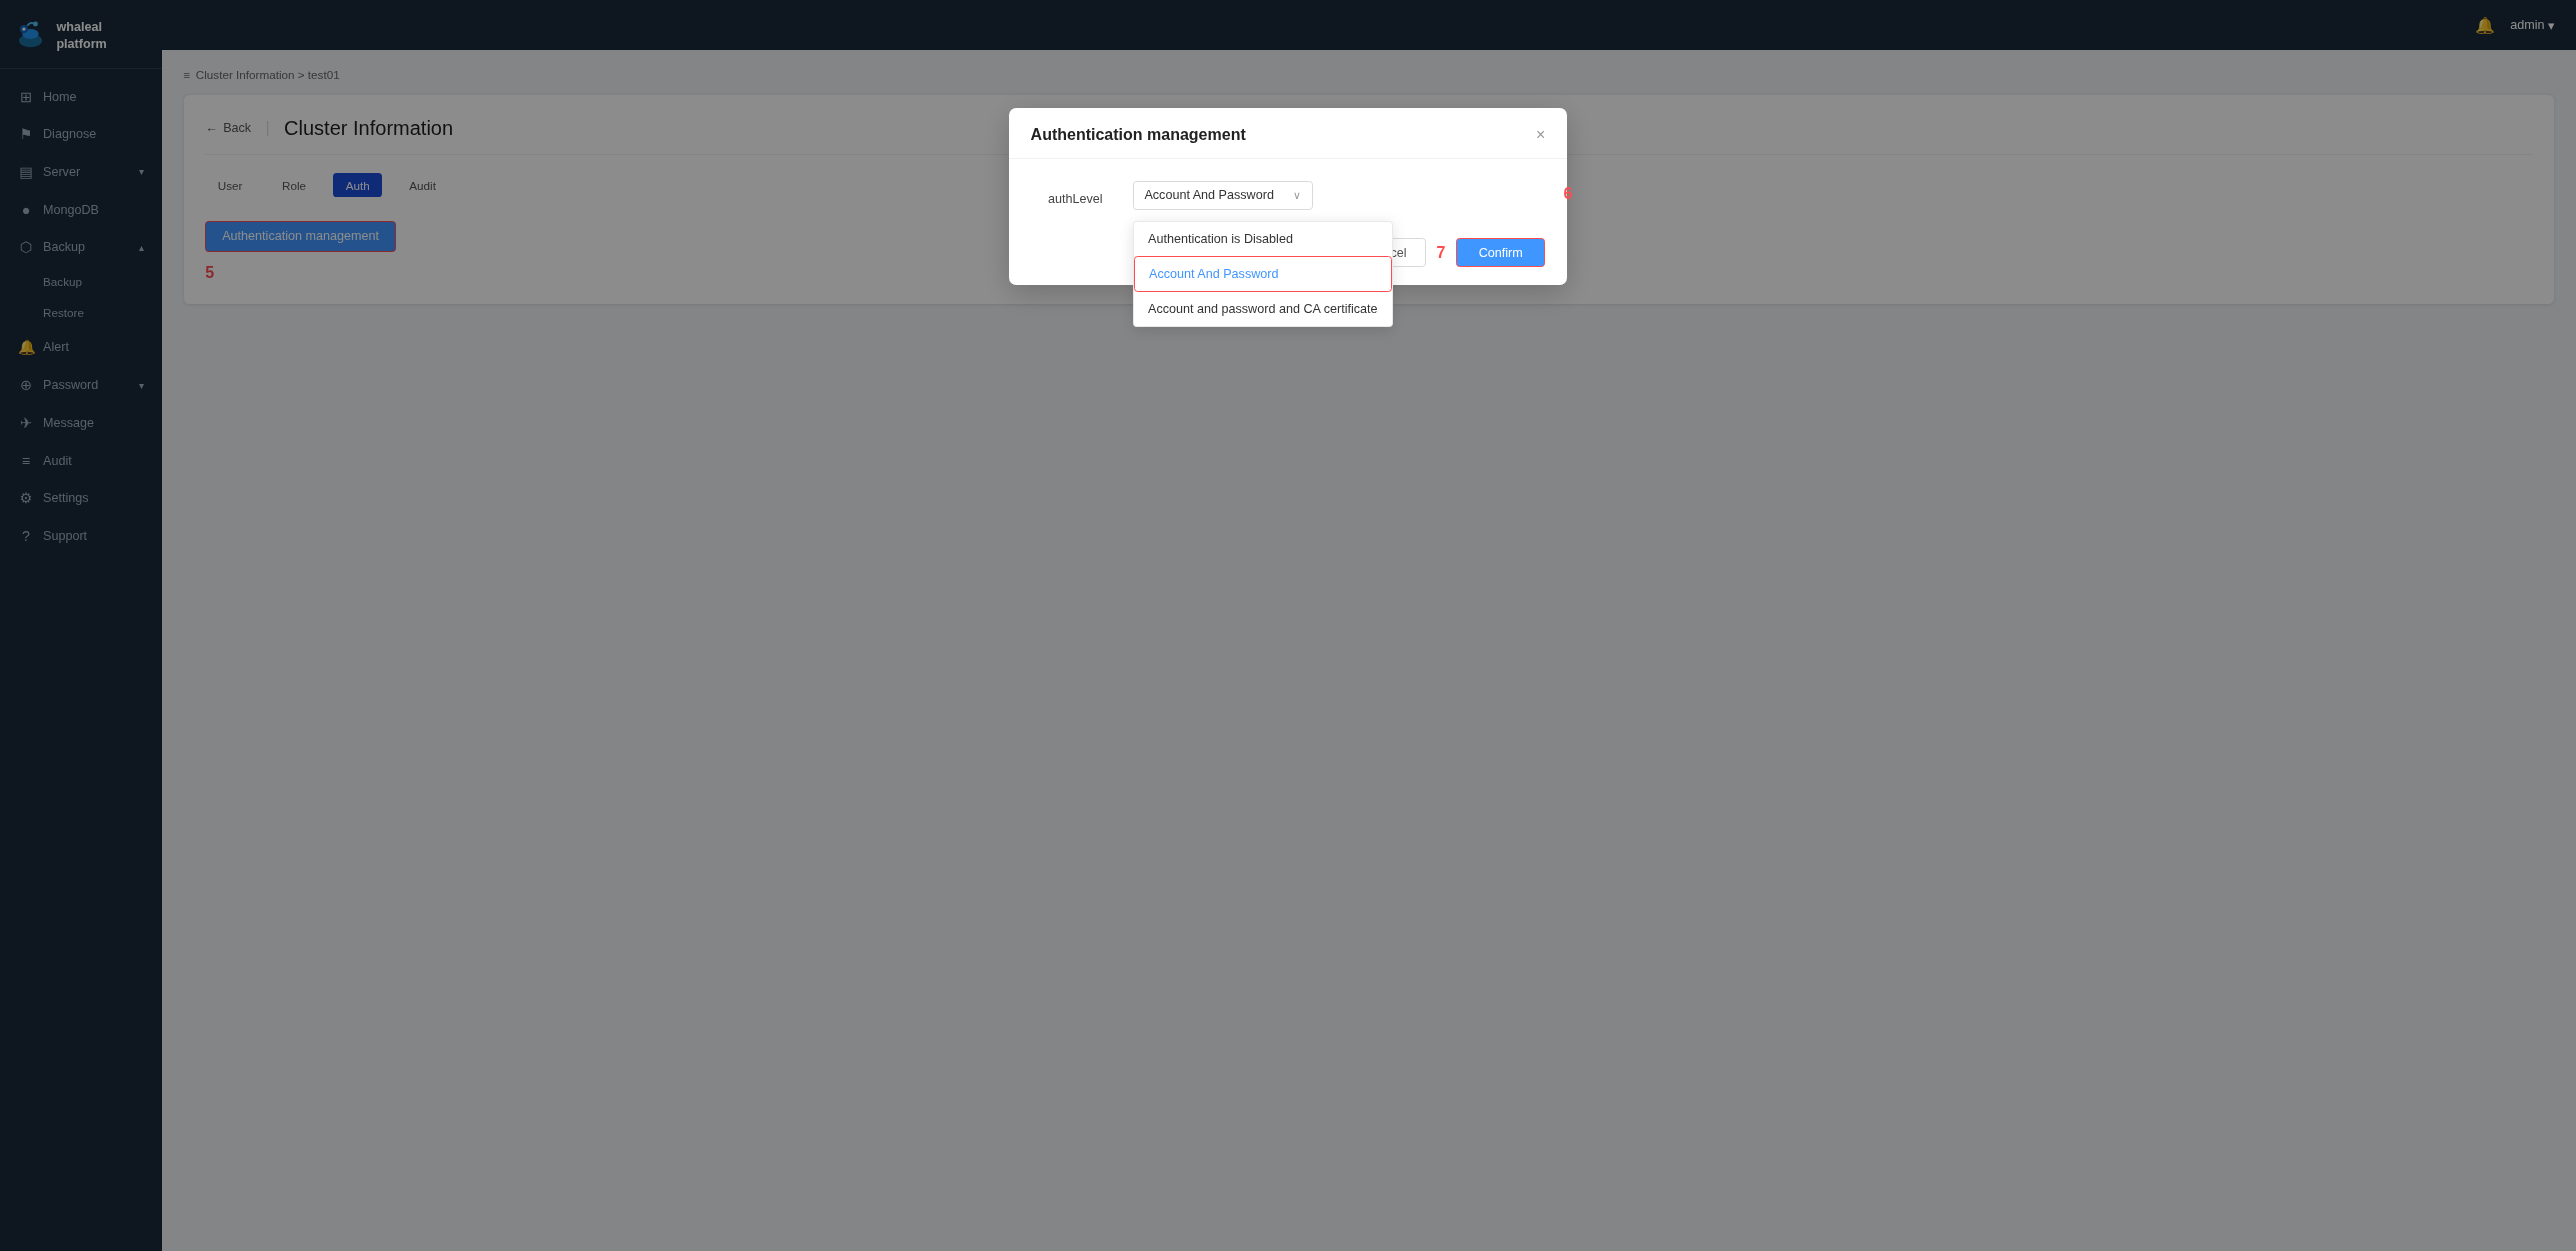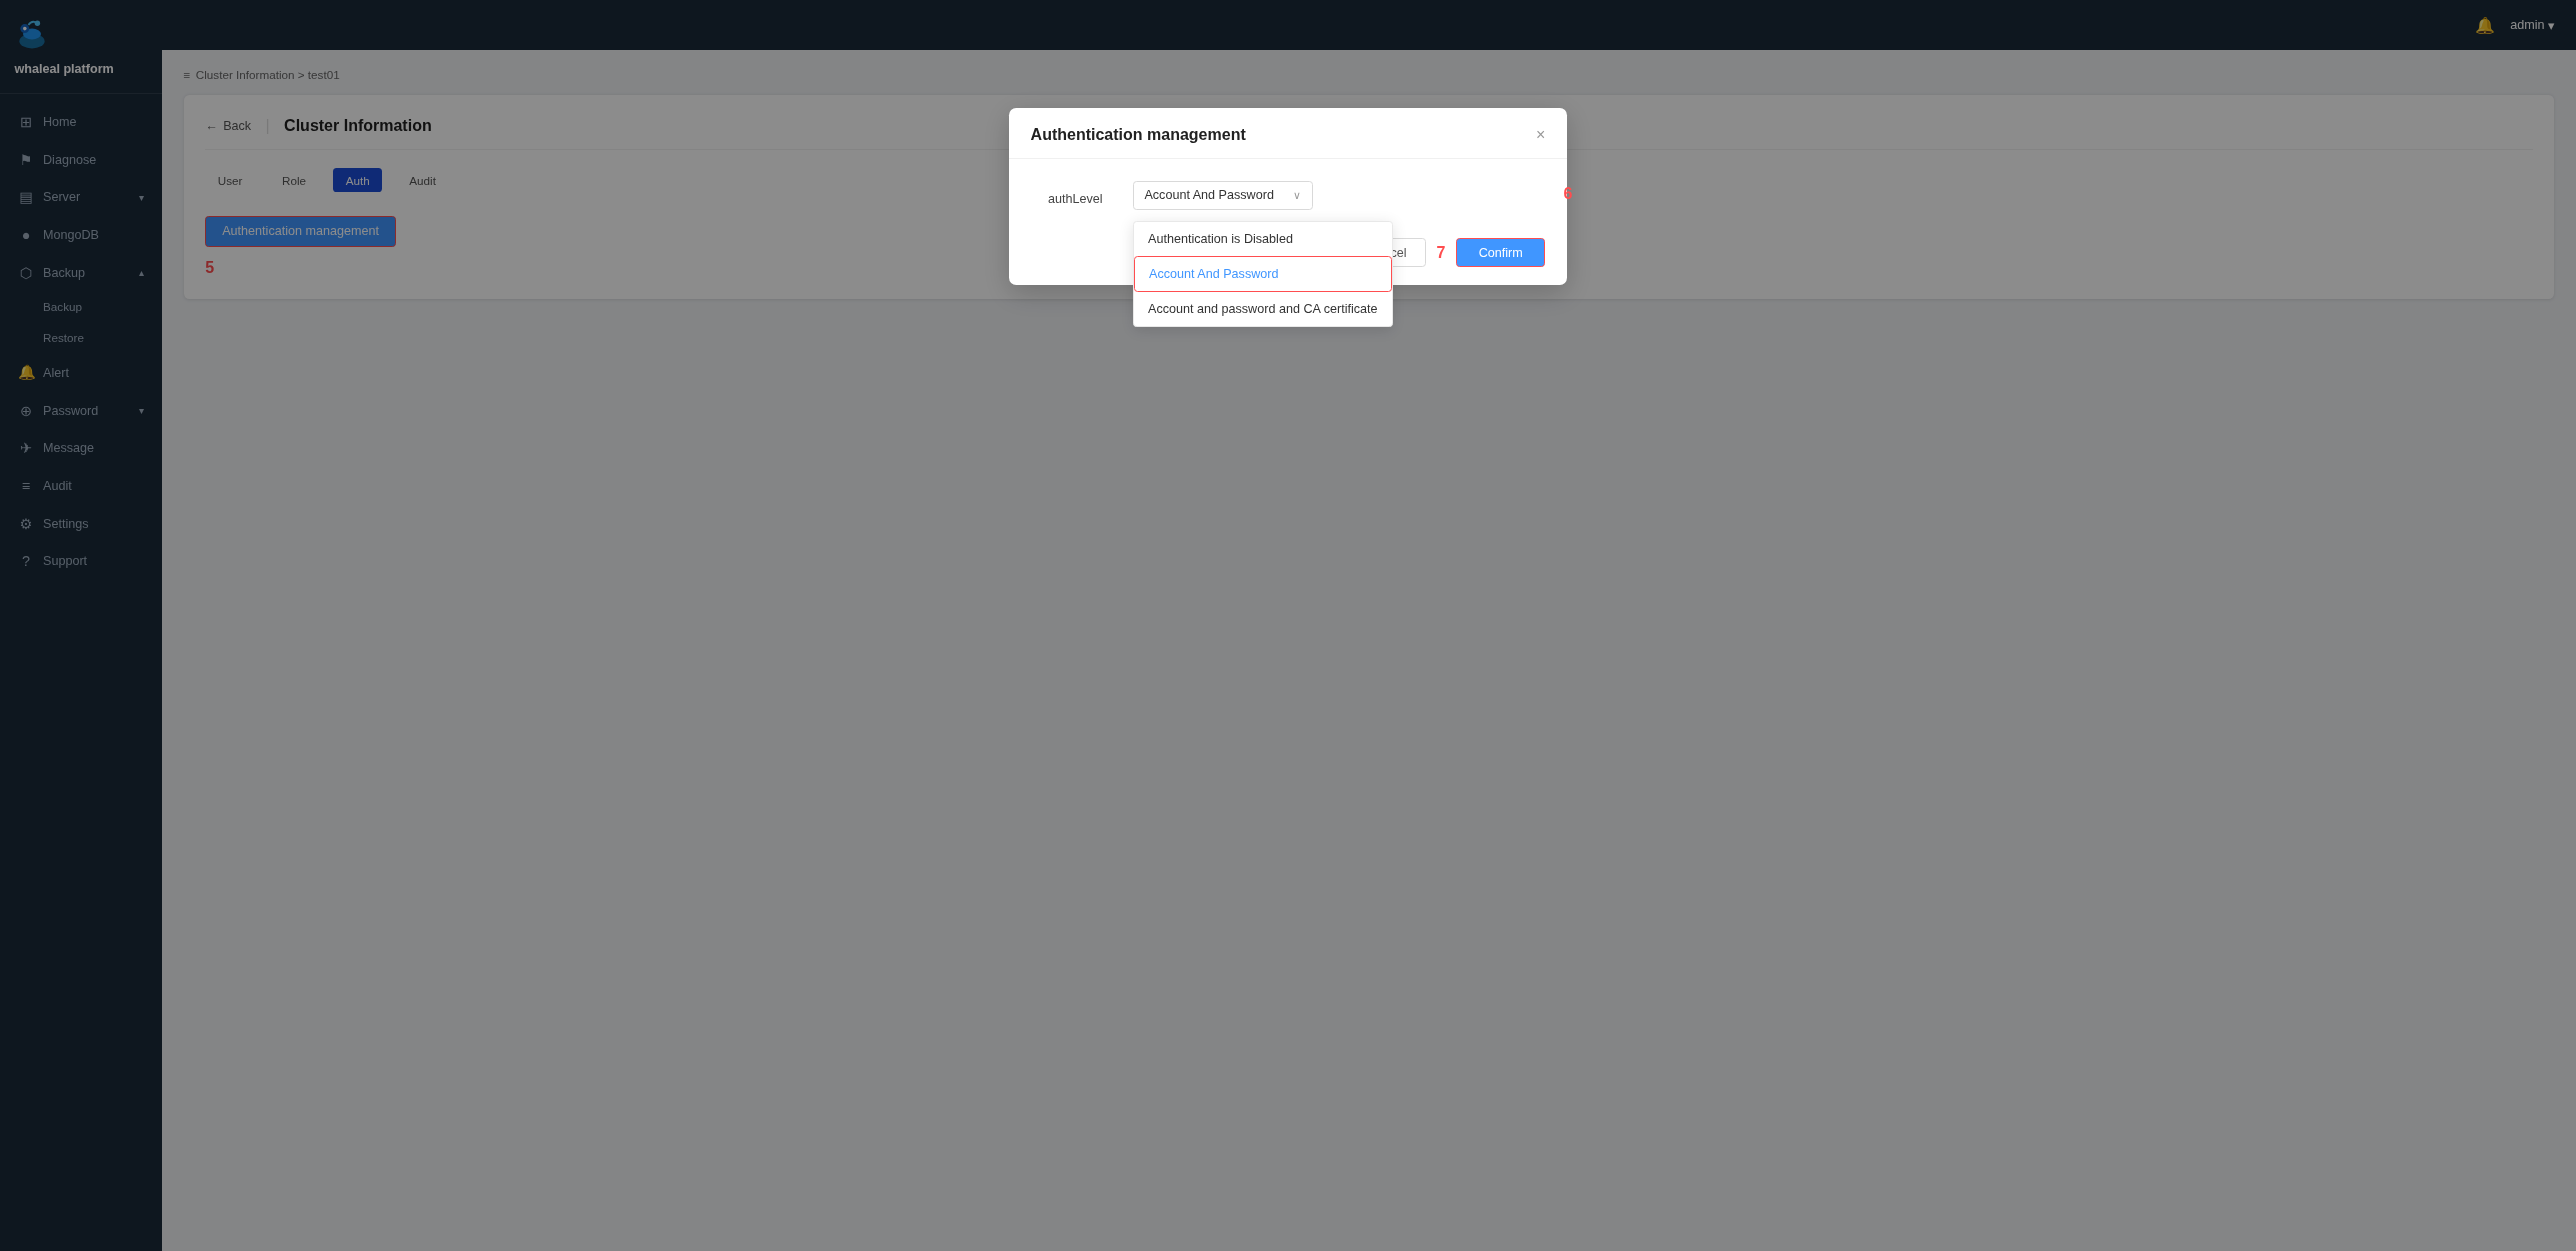--- a/index.html
+++ b/index.html
@@ -10,24 +10,23 @@
       width: 162px;
       background: #1a2a3a;
       display: flex;
       flex-direction: column;
       flex-shrink: 0;
       height: 100vh;
     }
     .sidebar-logo {
       padding: 16px 14.4px;
       display: flex;
-      align-items: flex-start;
+      align-items: flex-end;
       gap: 9px;
       border-bottom: 0.9px solid rgba(255,255,255,0.1);
-      flex-direction: column;
     }
     .logo-icon {
       width: 36px;
       height: 36px;
     }
     .logo-text {
       color: white;
       font-size: 12.6px;
       font-weight: 600;
       line-height: 1.3;
@@ -116,22 +115,22 @@
       display: flex;
       align-items: center;
       gap: 5.4px;
       color: #555;
       font-size: 12.6px;
       cursor: pointer;
       border: none;
       background: none;
     }
     .card-title {
-      font-size: 16px;
-      font-weight: 700;
+      font-size: 20px;
+      font-weight: 400;
       color: #222;
       text-align: center;
     }
 
     
     .tabs {
       display: flex;
       border-bottom: 1.8px solid #e8e8e8;
       margin-bottom: 21.6px;
       gap: 0;

